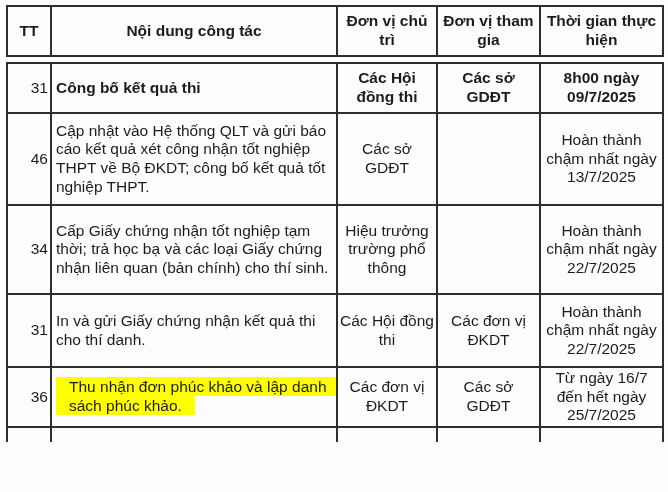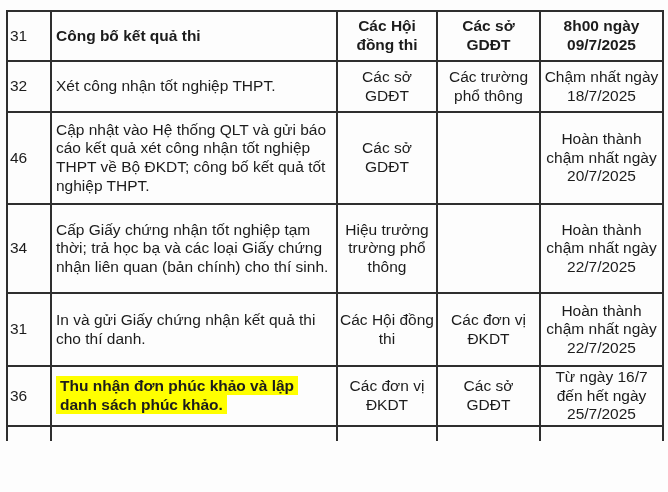--- a/index.html
+++ b/index.html
@@ -25,48 +25,65 @@
     padding:1px 2px;
     overflow:hidden;
     background:#fdfdfd;
   }
   .tbl th{
     font-weight:bold;
     text-align:center;
     height:46px;
   }
   .gap{height:5px;}
-  td.tt{text-align:left;}
+  td.tt{text-align:right;}
   td.task{text-align:left;padding-left:4px;padding-right:2px;margin-top:26px;}
   td.ctr{text-align:center;}
   tr.bold td{font-weight:bold;}
   tr.r31 td{height:46px;}
   tr.r32 td{height:47px;}
   tr.r33 td{height:88px;}
   tr.r34 td{height:85px;}
   tr.r35 td{height:69px;}
   tr.r36 td{height:53px;}
   .hl{
     background:#ffff00;
     box-decoration-break:clone;
     -webkit-box-decoration-break:clone;
-    padding:1px 4px;
-    font-weight:bold;
+    padding:1px 13px;
   }
   table.stub td{
     height:12px;
     border-top:none;
     border-bottom:none;
   }
 </style>
 </head>
 <body>
 
 <div class="page">
 
+  <table class="tbl">
+    <colgroup>
+        <col style="width:44px">
+        <col style="width:286px">
+        <col style="width:100px">
+        <col style="width:103px">
+        <col style="width:123px">
+      </colgroup>
+    <tbody>
+        <tr>
+      <th>TT</th>
+      <th>Nội dung công tác</th>
+      <th>Đơn vị chủ trì</th>
+      <th>Đơn vị tham gia</th>
+      <th>Thời gian thực hiện</th>
+    </tr>
+  </tbody>
+    </table>
 
   <div class="gap"></div>
 
   <table class="tbl">
     <colgroup>
         <col style="width:44px">
         <col style="width:286px">
         <col style="width:100px">
         <col style="width:103px">
         <col style="width:123px">
@@ -74,34 +91,27 @@
 
     <tbody>
         <tr class="bold r31">
       <td class="tt" style="font-weight:normal">31</td>
       <td class="task">Công bố kết quả thi</td>
       <td class="ctr">Các Hội đồng thi</td>
       <td class="ctr">Các sở GDĐT</td>
       <td class="ctr">8h00 ngày 09/7/2025</td>
     </tr>
 
-    <tr class="r32">
-      <td class="tt">32</td>
-      <td class="task">Xét công nhận tốt nghiệp THPT.</td>
-      <td class="ctr">Các sở GDĐT</td>
-      <td class="ctr">Các trường phổ thông</td>
-      <td class="ctr">Chậm nhất ngày 18/7/2025</td>
-    </tr>
 
     <tr class="r33">
       <td class="tt">46</td>
       <td class="task">Cập nhật vào Hệ thống QLT và gửi báo cáo kết quả xét công nhận tốt nghiệp THPT về Bộ ĐKDT; công bố kết quả tốt nghiệp THPT.</td>
       <td class="ctr">Các sở GDĐT</td>
       <td class="ctr"></td>
-      <td class="ctr">Hoàn thành chậm nhất ngày 20/7/2025</td>
+      <td class="ctr">Hoàn thành chậm nhất ngày 13/7/2025</td>
     </tr>
 
     <tr class="r34">
       <td class="tt">34</td>
       <td class="task">Cấp Giấy chứng nhận tốt nghiệp tạm thời; trả học bạ và các loại Giấy chứng nhận liên quan (bản chính) cho thí sinh.</td>
       <td class="ctr">Hiệu trưởng trường phổ thông</td>
       <td class="ctr"></td>
       <td class="ctr">Hoàn thành chậm nhất ngày 22/7/2025</td>
     </tr>
 

